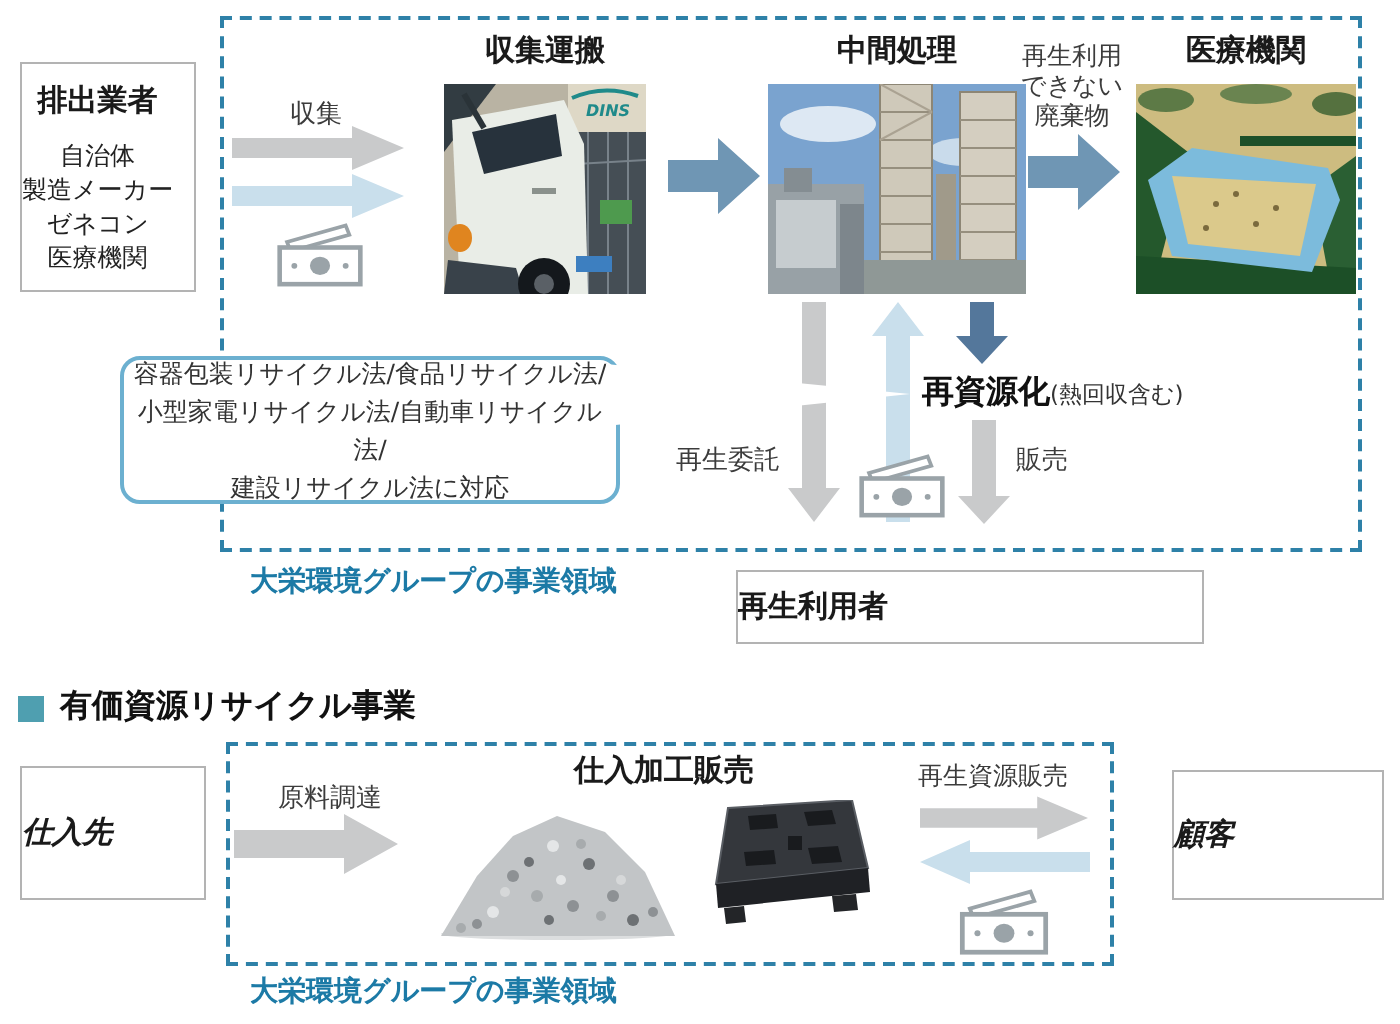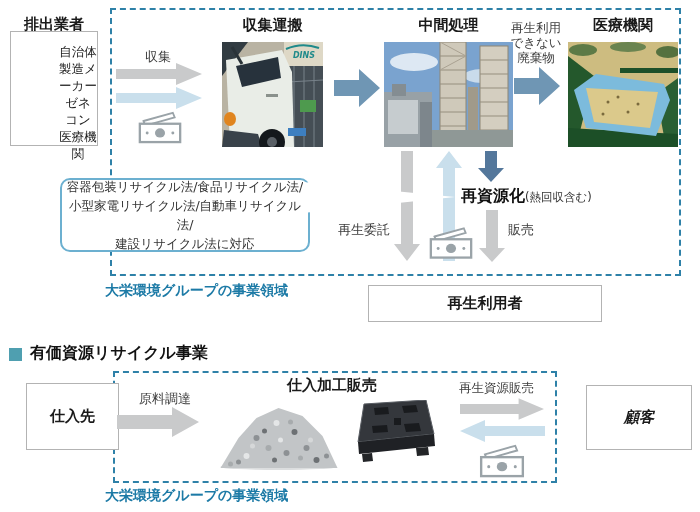--- a/index.html
+++ b/index.html
@@ -1,26 +1,26 @@
 <!DOCTYPE html>
 <html><head>
 <meta charset="utf-8">
 <style>
   html,body{margin:0;padding:0;background:#fff;}
   .canvas{position:relative;width:700px;height:512px;background:#fff;overflow:hidden;
           font-family:"DejaVu Sans","Liberation Sans",sans-serif;color:#222;}
   .abs{position:absolute;}
   .dashedbox{border:2px dashed #2e81a8;box-sizing:border-box;}
   .whitebox{border:1px solid #b3b3b3;background:#fff;box-sizing:border-box;
-            display:flex;align-items:center;justify-content:center;text-align:center;}
+            display:flex;align-items:center;justify-content:flex-start;text-align:center;}
   .boxtitle{font-weight:700;font-size:15px;color:#1a1a1a;}
   .stage-title{font-weight:700;font-size:15px;color:#1a1a1a;text-align:center;}
   .small-label{font-size:13px;color:#3c3c3c;}
   .preline{white-space:pre-line;}
-  .blue-label{font-weight:700;font-size:14px;color:#1c7aa6;}
+  .blue-label{font-weight:700;font-size:14px;color:#1c7aa6;margin-left:20px;}
   .bubble{background:#fff;border:2px solid #6cb0d0;border-radius:10px;z-index:5;
           display:flex;align-items:center;justify-content:center;text-align:center;
           font-size:12.5px;line-height:19px;color:#333;box-sizing:border-box;}
   .tail{z-index:6;}
   svg{display:block;}
   .recycle-line{white-space:nowrap;}
   .recycle-main{font-weight:700;font-size:16px;color:#111;}
   .recycle-suffix{font-size:11.5px;color:#333;}
   .section-header-text{font-weight:700;font-size:16px;color:#111;}
   .bullet{background:#4f9fb0;}
@@ -30,21 +30,21 @@
 <body>
 
 <div class="canvas">
 
   <div class="abs dashedbox" style="left:110px;top:8px;width:571px;height:268px;"></div>
 
   <div class="abs whitebox" style="left:10px;top:31px;width:88px;height:115px;">
     <div>
       <div class="boxtitle">排出業者</div>
       <div style="height:9px;"></div>
-      <div style="font-size:12.5px;line-height:17px;color:#222;margin-left:48px;">
+      <div style="font-size:12.5px;line-height:17px;color:#222;">
         <div>自治体</div>
         <div>製造メーカー</div>
         <div>ゼネコン</div>
         <div>医療機関</div>
       </div>
     </div>
   </div>
 
   <div class="abs small-label" style="left:132px;top:48px;width:52px;text-align:center;">収集</div>
   <svg class="abs" style="left:116px;top:63px;" width="86" height="22" viewBox="0 0 86 22">
@@ -183,21 +183,21 @@
 
   <div class="abs blue-label" style="left:105px;top:282px;">大栄環境グループの事業領域</div>
 
   <div class="abs whitebox boxtitle" style="left:368px;top:285px;width:234px;height:37px;">再生利用者</div>
 
   <div class="abs bullet" style="left:9px;top:348px;width:13px;height:13px;"></div>
   <div class="abs section-header-text" style="left:30px;top:343px;">有価資源リサイクル事業</div>
 
   <div class="abs dashedbox" style="left:113px;top:371px;width:444px;height:112px;"></div>
 
-  <div class="abs whitebox boxtitle" style="left:26px;top:383px;width:93px;height:67px;">仕入先</div>
+  <div class="abs whitebox boxtitle" style="left:10px;top:383px;width:93px;height:67px;font-style:italic;">仕入先</div>
 
   <div class="abs small-label" style="left:131px;top:390px;width:60px;text-align:right;">原料調達</div>
   <svg class="abs" style="left:117px;top:407px;" width="82" height="30" viewBox="0 0 82 30">
     <polygon points="0,8 55,8 55,0 82,15 55,30 55,22 0,22" fill="#c9cacb"></polygon>
   </svg>
 
   <div class="abs stage-title" style="left:232px;top:376px;width:200px;">仕入加工販売</div>
 
   <svg class="abs" style="left:216px;top:398px;" width="126" height="72" viewBox="0 0 125 72">
     <ellipse cx="62" cy="69" rx="58" ry="3" fill="#dcdedf"></ellipse>

